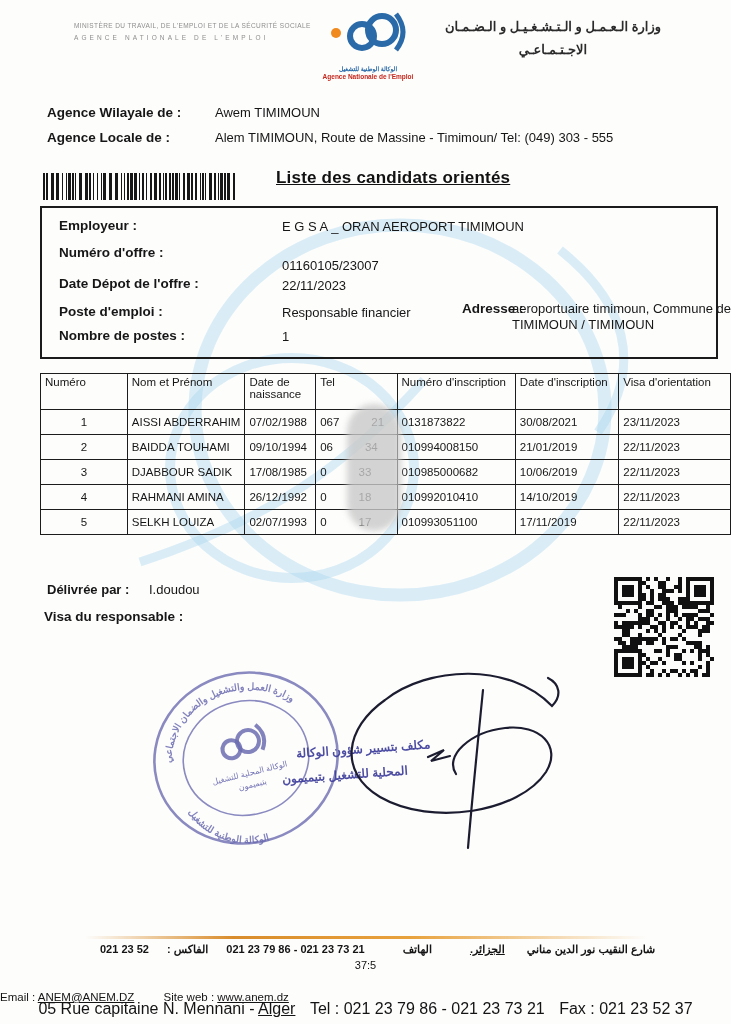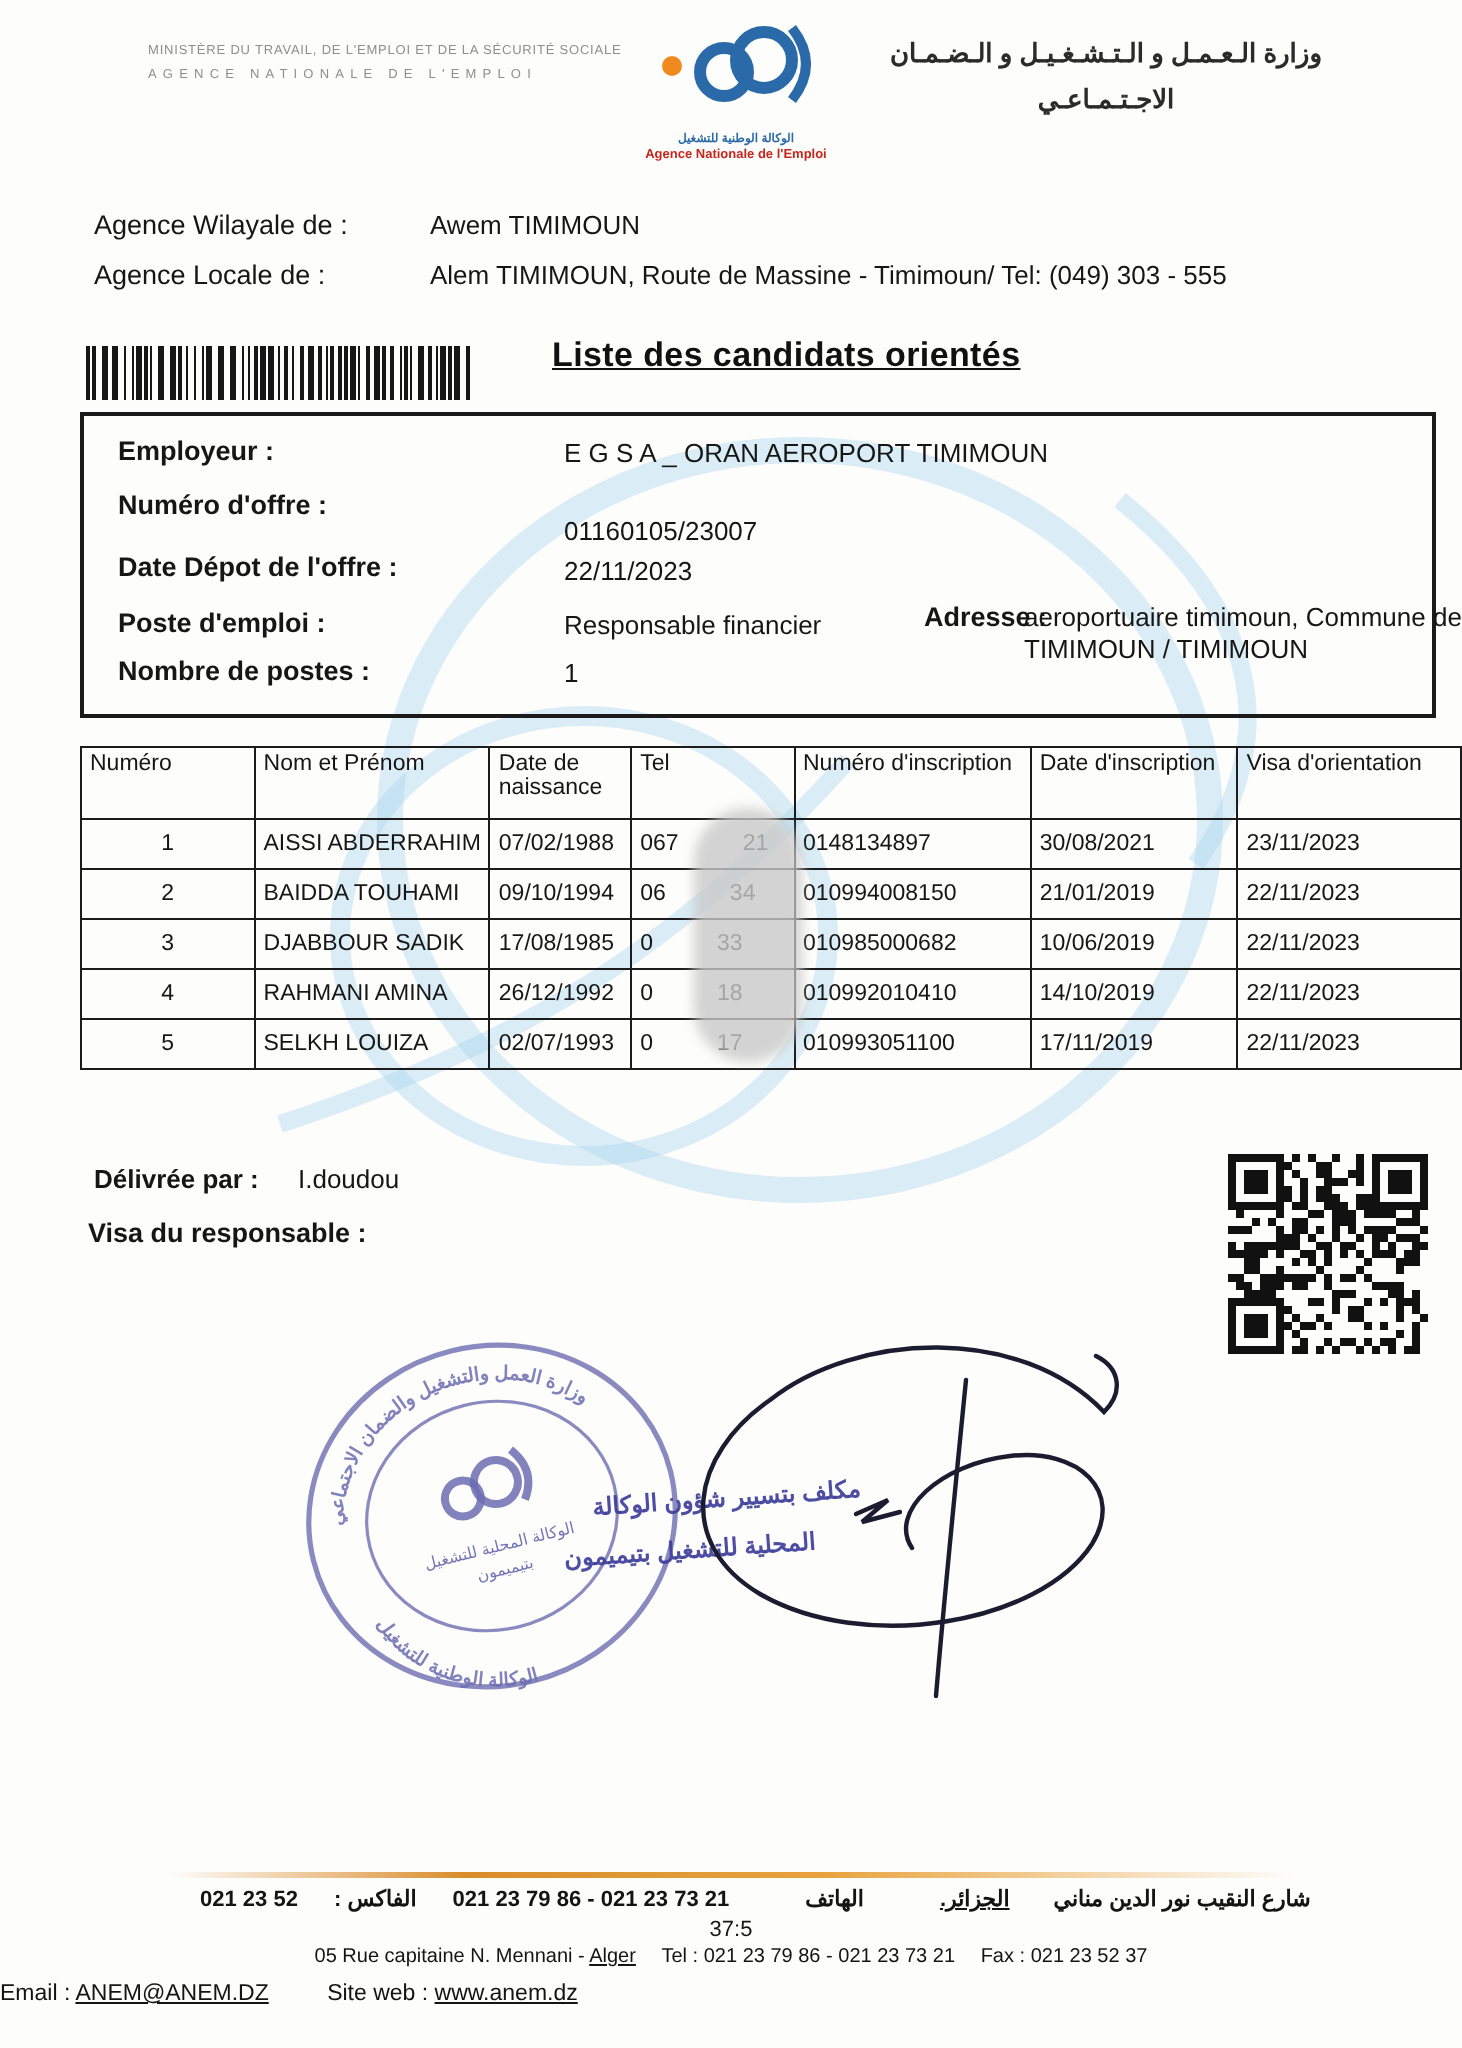--- a/index.html
+++ b/index.html
@@ -11,21 +11,21 @@
   .ministry{left:74px;top:20px;width:240px;font-size:6.5px;color:#8e8e8e;line-height:1.9;}
   .ministry .l1{letter-spacing:.4px;}
   .ministry .l2{letter-spacing:3.1px;}
   .ar-head{left:410px;top:16px;width:286px;text-align:center;font-size:13px;font-weight:700;
            color:#2b2b2b;line-height:1.75;direction:rtl;}
   .logo{left:316px;top:6px;width:104px;text-align:center;}
   .logo-caption-ar{font-size:6px;color:#2a6aa8;font-weight:700;direction:rtl;line-height:1.1;}
   .logo-caption-fr{font-size:6.5px;color:#c4271c;font-weight:700;line-height:1.3;}
 
   
-  .agency-label{font-size:13.5px;font-weight:400;}
+  .agency-label{font-size:13.5px;font-weight:700;}
   .agency-value{font-size:13px;}
 
   
   .barcode{left:43px;top:173px;width:198px;height:27px;overflow:hidden;white-space:nowrap;}
   .bar{display:inline-block;height:27px;background:#171717;vertical-align:top;}
   .doc-title{left:276px;top:168px;font-size:17px;font-weight:700;color:#111;
              text-decoration:underline;letter-spacing:.2px;}
 
   
   .offer-box{left:40px;top:206px;width:674px;height:149px;border:2px solid #1b1b1b;}
@@ -65,21 +65,21 @@
   
   .wm{left:0;top:0;width:731px;height:1024px;pointer-events:none;}
 
   
   .orange-rule{left:85px;top:936px;width:592px;height:3px;
       background:linear-gradient(90deg,rgba(232,162,61,0),#d98c2b 25%,#e8a23d 55%,rgba(232,162,61,0) 95%);}
   .footer-ar{left:88px;top:943px;width:596px;display:flex;align-items:baseline;
              font-size:11px;font-weight:600;color:#141414;white-space:nowrap;}
   .footer-ar .p{direction:rtl;unicode-bidi:isolate;padding-left:12px;}
   .footer-wrap{left:0;top:959px;width:731px;text-align:center;font-size:11px;color:#141414;}
-  .footer-fr{left:0;top:973px;width:731px;text-align:center;font-size:10px;color:#141414;}
+  .footer-fr{left:0;top:1000px;width:731px;text-align:center;font-size:16px;color:#141414;}
   .footer-email{left:0;top:991px;width:731px;font-size:11.5px;color:#141414;}
   .u{text-decoration:underline;}
   .gap-s{margin-left:6px;} .gap-m{margin-left:10px;} .gap-l{margin-left:26px;}
 </style>
 </head>
 <body>
 
 <div class="page">
 
   <svg class="abs wm" viewBox="0 0 731 1024">
@@ -156,21 +156,21 @@
         <th>Date d'inscription</th>
         <th>Visa d'orientation</th>
       </tr>
     </thead>
     <tbody>
       <tr>
         <td class="ctr">1</td>
         <td>AISSI ABDERRAHIM</td>
         <td>07/02/1988</td>
         <td><span>067</span><span class="tel-gap"></span><span>21</span></td>
-        <td>0148134897</td>
+        <td>0131873822</td>
         <td>30/08/2021</td>
         <td>23/11/2023</td>
       </tr>
       <tr>
         <td class="ctr">2</td>
         <td>BAIDDA TOUHAMI</td>
         <td>09/10/1994</td>
         <td><span>06</span><span class="tel-gap"></span><span>34</span></td>
         <td>010994008150</td>
         <td>21/01/2019</td>

